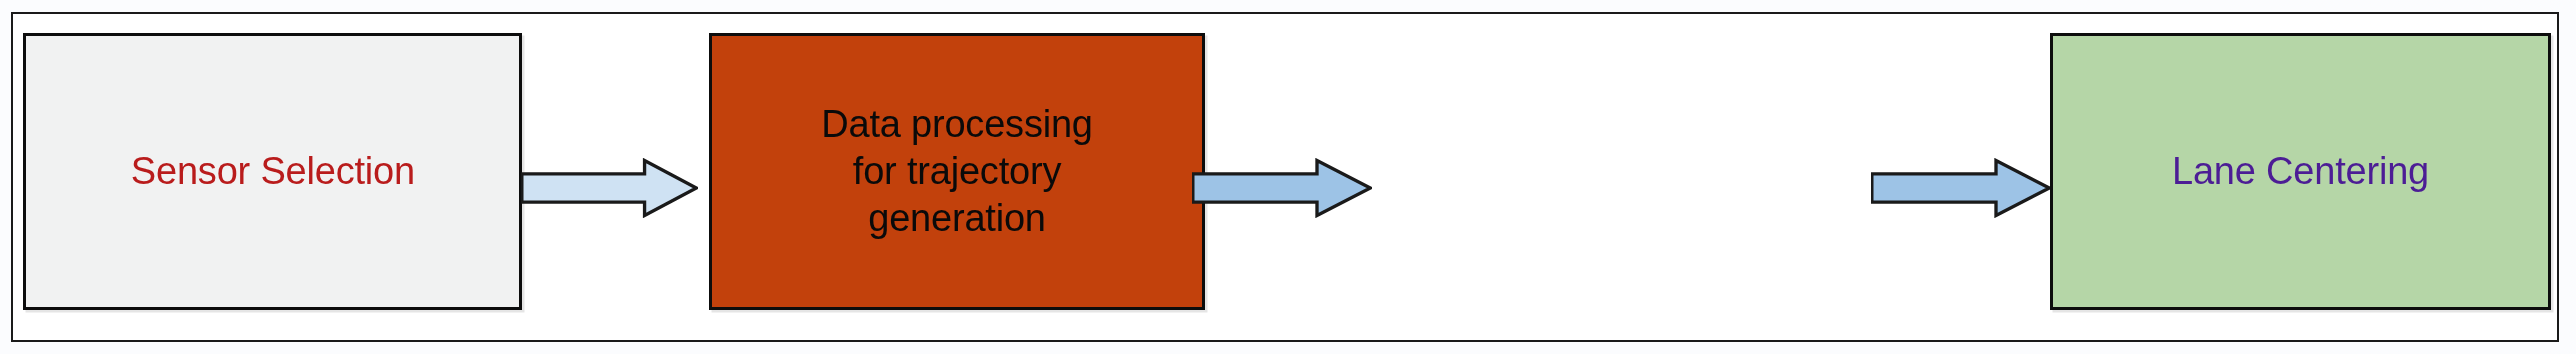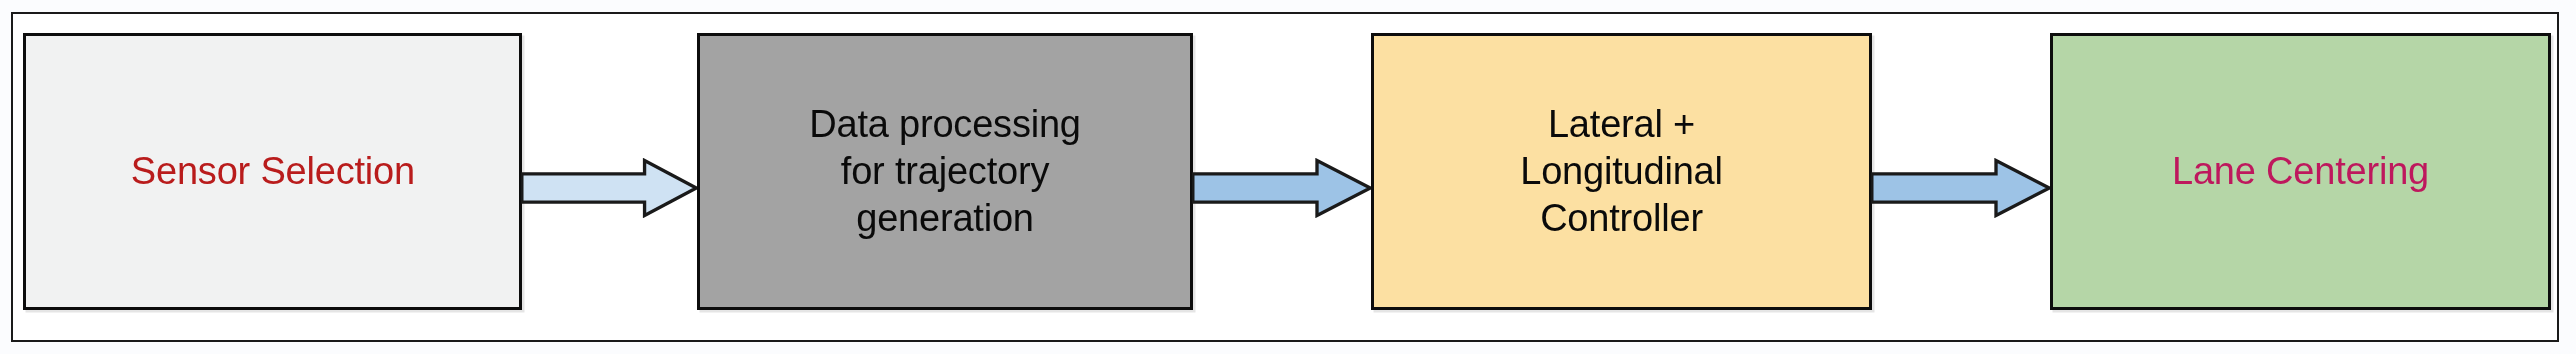--- a/index.html
+++ b/index.html
@@ -97,42 +97,37 @@
   <div class="stage-box" id="stage-0" style="background: rgb(241, 242, 242); border-color: rgb(13, 13, 13);">
     <span class="stage-label" style="color: #b91c1c;">Sensor Selection</span>
   </div>
 
   <div class="flow-arrow" id="arrow-0">
     <svg viewBox="0 0 212 72" preserveAspectRatio="none">
       <polygon points="1,19 148,19 148,3 210,36 148,69 148,53 1,53" fill="#cfe2f3" stroke="#1a1a1a" stroke-width="4" stroke-linejoin="miter"></polygon>
     </svg>
   </div>
 
-  <div class="stage-box" id="stage-1" style="background: #a3a3a3; border-color: rgb(13, 13, 13);">
+  <div class="stage-box" id="stage-1" style="background: #c2410c; border-color: rgb(13, 13, 13); margin-left: 12px;">
     <span class="stage-label" style="color: rgb(10, 10, 10);">Data processing
 for trajectory
 generation</span>
   </div>
 
   <div class="flow-arrow" id="arrow-1">
     <svg viewBox="0 0 216 72" preserveAspectRatio="none">
       <polygon points="1,19 150,19 150,3 214,36 150,69 150,53 1,53" fill="#9dc3e6" stroke="#1a1a1a" stroke-width="4" stroke-linejoin="miter"></polygon>
     </svg>
   </div>
 
-  <div class="stage-box" id="stage-2" style="background: rgb(252, 224, 162); border-color: rgb(13, 13, 13);">
-    <span class="stage-label" style="color: rgb(10, 10, 10);">Lateral +
-Longitudinal
-Controller</span>
-  </div>
 
   <div class="flow-arrow" id="arrow-2">
     <svg viewBox="0 0 216 72" preserveAspectRatio="none">
       <polygon points="1,19 150,19 150,3 214,36 150,69 150,53 1,53" fill="#9dc3e6" stroke="#1a1a1a" stroke-width="4" stroke-linejoin="miter"></polygon>
     </svg>
   </div>
 
   <div class="stage-box" id="stage-3" style="background: rgb(181, 214, 167); border-color: rgb(13, 13, 13);">
-    <span class="stage-label" style="color: #be185d;">Lane Centering</span>
+    <span class="stage-label" style="color: #4c1d95;">Lane Centering</span>
   </div>
 
 </div>
 
 
 </body></html>

